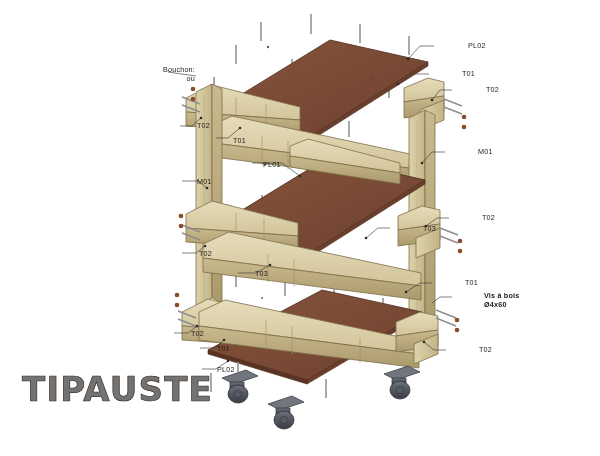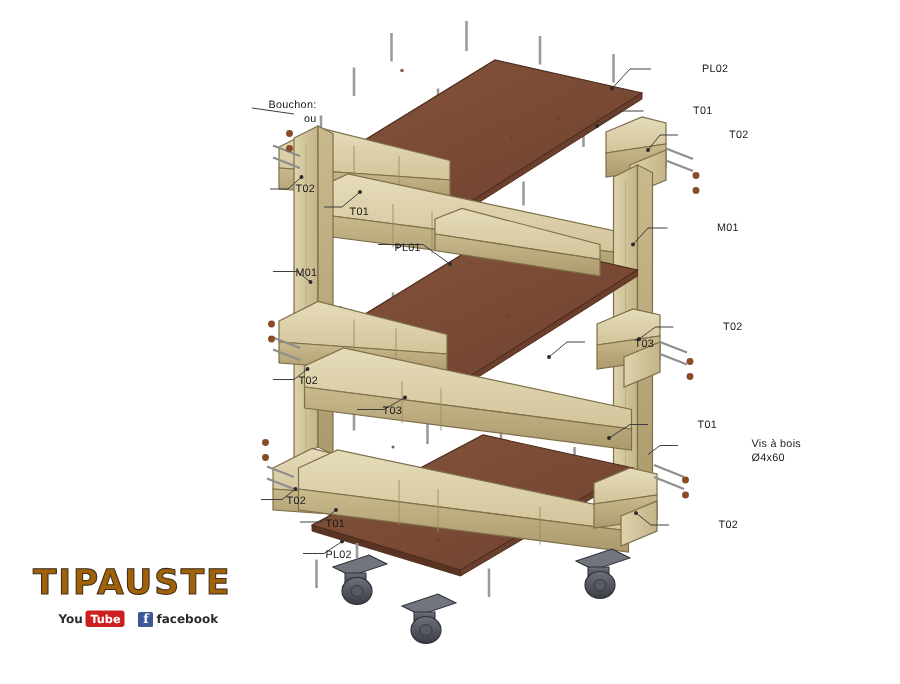--- a/index.html
+++ b/index.html
@@ -8,21 +8,21 @@
   #stage{position:relative;width:600px;height:456px;background:#ffffff;}
   svg#art{position:absolute;left:0;top:0;width:600px;height:456px;}
 
   .lbl{position:absolute;font-size:7.2px;color:#1a1a1a;letter-spacing:.2px;
        white-space:nowrap;line-height:8.6px;padding-left:31px;}
   .lbl.r{text-align:right;}
 
   
   #logo{position:absolute;left:22px;top:376px;width:150px;height:66px;}
   .logo-main{font-family:"DejaVu Sans",sans-serif;font-weight:bold;
-     font-size:23px;letter-spacing:1.2px;color:#a16207;
+     font-size:34px;letter-spacing:1.2px;color:#737373;
      -webkit-text-stroke:0.7px #3b2d22;line-height:26px;}
   .logo-sub{font-family:"DejaVu Sans",sans-serif;font-weight:bold;
      font-size:13.5px;letter-spacing:.4px;color:#8a7059;
      -webkit-text-stroke:0.6px #3b2d22;margin-top:1px;line-height:14px;}
   .badges{display:flex;align-items:center;gap:9px;margin-top:5px;margin-left:17px;}
   .yt{display:flex;align-items:center;gap:2px;}
   .yt-word{font-size:8px;font-weight:bold;color:#2b2b2b;font-family:"DejaVu Sans",sans-serif;}
   .yt-box{background:#cc1f1f;color:#fff;font-size:7.5px;font-weight:bold;
      padding:1px 3px;border-radius:2px;font-family:"DejaVu Sans",sans-serif;}
   .fb{display:flex;align-items:center;gap:2px;}
@@ -303,26 +303,26 @@
       <circle cx="205" cy="246" r="1.3"></circle>
         <circle cx="270" cy="265" r="1.3"></circle>
       <circle cx="406" cy="292" r="1.3"></circle>
         <circle cx="197" cy="326" r="1.3"></circle>
       <circle cx="224" cy="340" r="1.3"></circle>
         <circle cx="228" cy="361" r="1.3"></circle>
       <circle cx="424" cy="342" r="1.3"></circle>
     </g>
   </svg>
 
-  <div class="lbl r" style="left:36px;top:66px;width:144px;text-align:right;">
+  <div class="lbl r" style="left:20px;top:66px;width:144px;text-align:right;">
     <div>Bouchon:</div>
     <div>ou</div>
   </div>
 
-  <div class="lbl" style="left:470px;top:292px;">
+  <div class="lbl" style="left:453px;top:292px;font-weight:bold;">
     <div>Vis à bois</div>
     <div>Ø4x60</div>
   </div>
 
   <div id="partlabels">
       <div class="lbl" style="left: 437px; top: 42px;">PL02</div>
       <div class="lbl" style="left: 431px; top: 70px;">T01</div>
       <div class="lbl" style="left: 455px; top: 86px;">T02</div>
       <div class="lbl" style="left: 166px; top: 122px;">T02</div>
       <div class="lbl" style="left: 202px; top: 137px;">T01</div>
@@ -335,25 +335,15 @@
       <div class="lbl" style="left: 224px; top: 270px;">T03</div>
       <div class="lbl" style="left: 434px; top: 279px;">T01</div>
       <div class="lbl" style="left: 160px; top: 330px;">T02</div>
       <div class="lbl" style="left: 448px; top: 346px;">T02</div>
       <div class="lbl" style="left: 186px; top: 345px;">T01</div>
       <div class="lbl" style="left: 186px; top: 366px;">PL02</div>
     </div>
 
   <div id="logo">
     <div class="logo-main">TIPAUSTE</div>
-    <div class="badges">
-      <div class="yt">
-        <span class="yt-word">You</span>
-        <span class="yt-box">Tube</span>
-      </div>
-      <div class="fb">
-        <span class="fb-box">f</span>
-        <span class="fb-word">facebook</span>
-      </div>
-    </div>
   </div>
 
 </div>
 
 </body></html>

